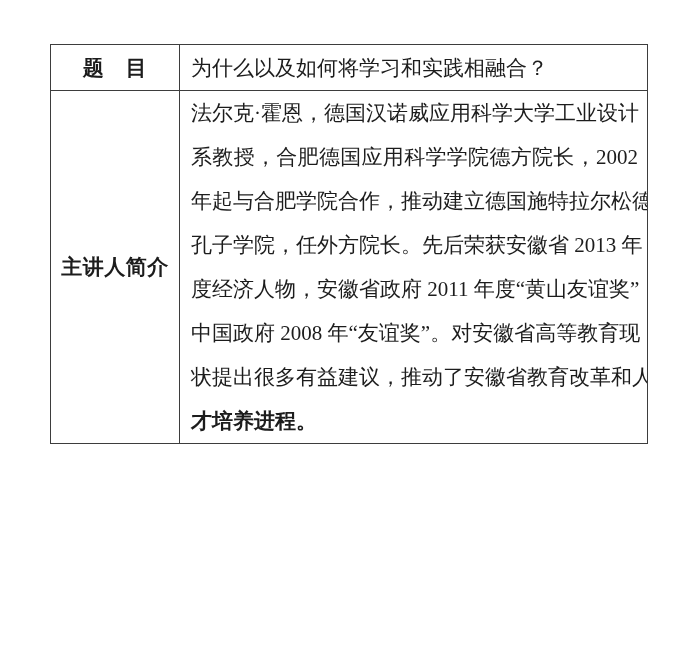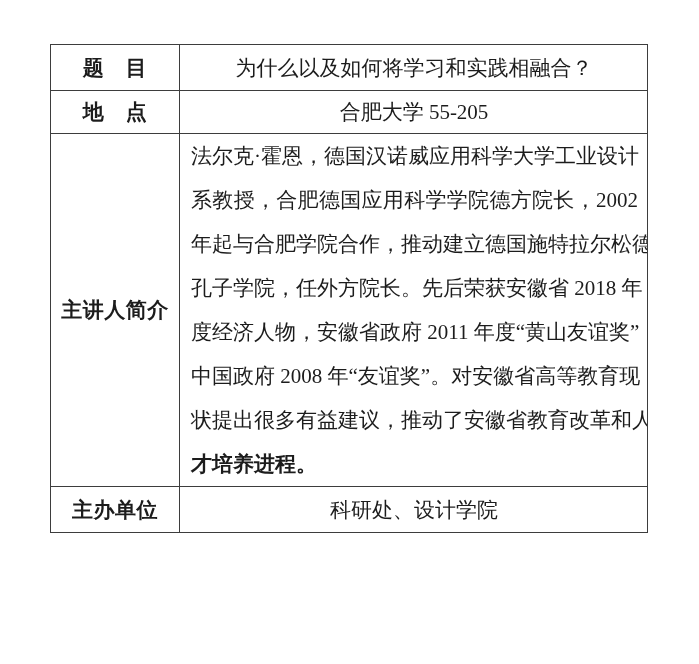--- a/index.html
+++ b/index.html
@@ -33,21 +33,21 @@
   .label-cell {
     width: 124px;
     text-align: center;
     vertical-align: middle;
     font-weight: bold;
     letter-spacing: 0.5px;
     padding: 0 2px;
   }
   .value-cell {
     vertical-align: middle;
-    text-align: center;
+    text-align: left;
     padding: 0 10px 0 11px;
   }
   .row-title   td { height: 45px; }
   .row-speaker td { height: 44px; }
   .row-time    td { height: 44px; }
   .row-place   td { height: 42px; }
   .row-bio     td { height: 350px; }
   .row-host    td { height: 45px; }
   .bio-cell {
     vertical-align: middle;
@@ -69,36 +69,28 @@
 </head>
 <body>
 
 <div class="page">
   <table class="doc-table">
     <tbody>
       <tr class="row-title">
         <td class="label-cell">题　目</td>
         <td class="value-cell">为什么以及如何将学习和实践相融合？</td>
       </tr>
-      <tr class="row-place">
-        <td class="label-cell">地　点</td>
-        <td class="value-cell">合肥大学 55-205</td>
-      </tr>
       <tr class="row-bio">
         <td class="label-cell">主讲人简介</td>
         <td class="bio-cell">
           <div class="bio-line">法尔克·霍恩，德国汉诺威应用科学大学工业设计</div>
           <div class="bio-line">系教授，合肥德国应用科学学院德方院长，2002</div>
           <div class="bio-line">年起与合肥学院合作，推动建立德国施特拉尔松德</div>
-          <div class="bio-line">孔子学院，任外方院长。先后荣获安徽省 2018 年</div>
+          <div class="bio-line">孔子学院，任外方院长。先后荣获安徽省 2013 年</div>
           <div class="bio-line">度经济人物，安徽省政府 2011 年度“黄山友谊奖”，</div>
           <div class="bio-line">中国政府 2008 年“友谊奖”。对安徽省高等教育现</div>
           <div class="bio-line">状提出很多有益建议，推动了安徽省教育改革和人</div>
           <div class="bio-line last-line">才培养进程。</div>
         </td>
       </tr>
-      <tr class="row-host">
-        <td class="label-cell">主办单位</td>
-        <td class="value-cell">科研处、设计学院</td>
-      </tr>
     </tbody>
   </table>
 </div>
 
 </body></html>

